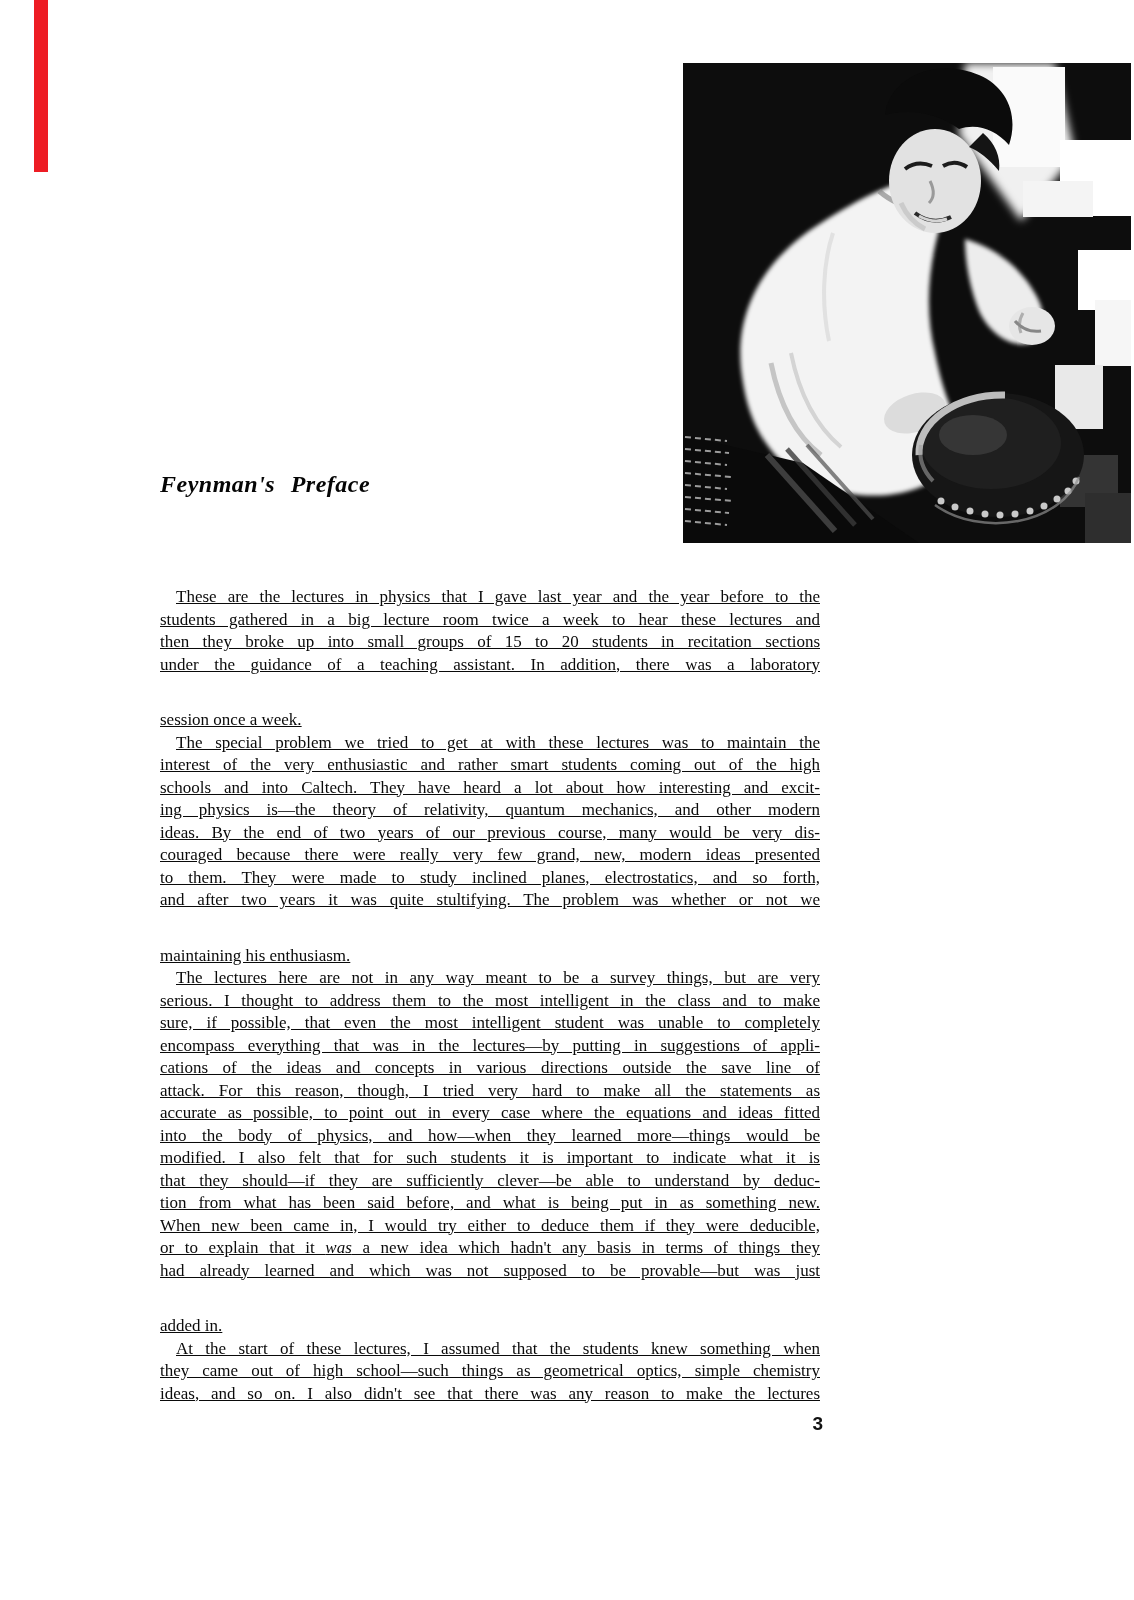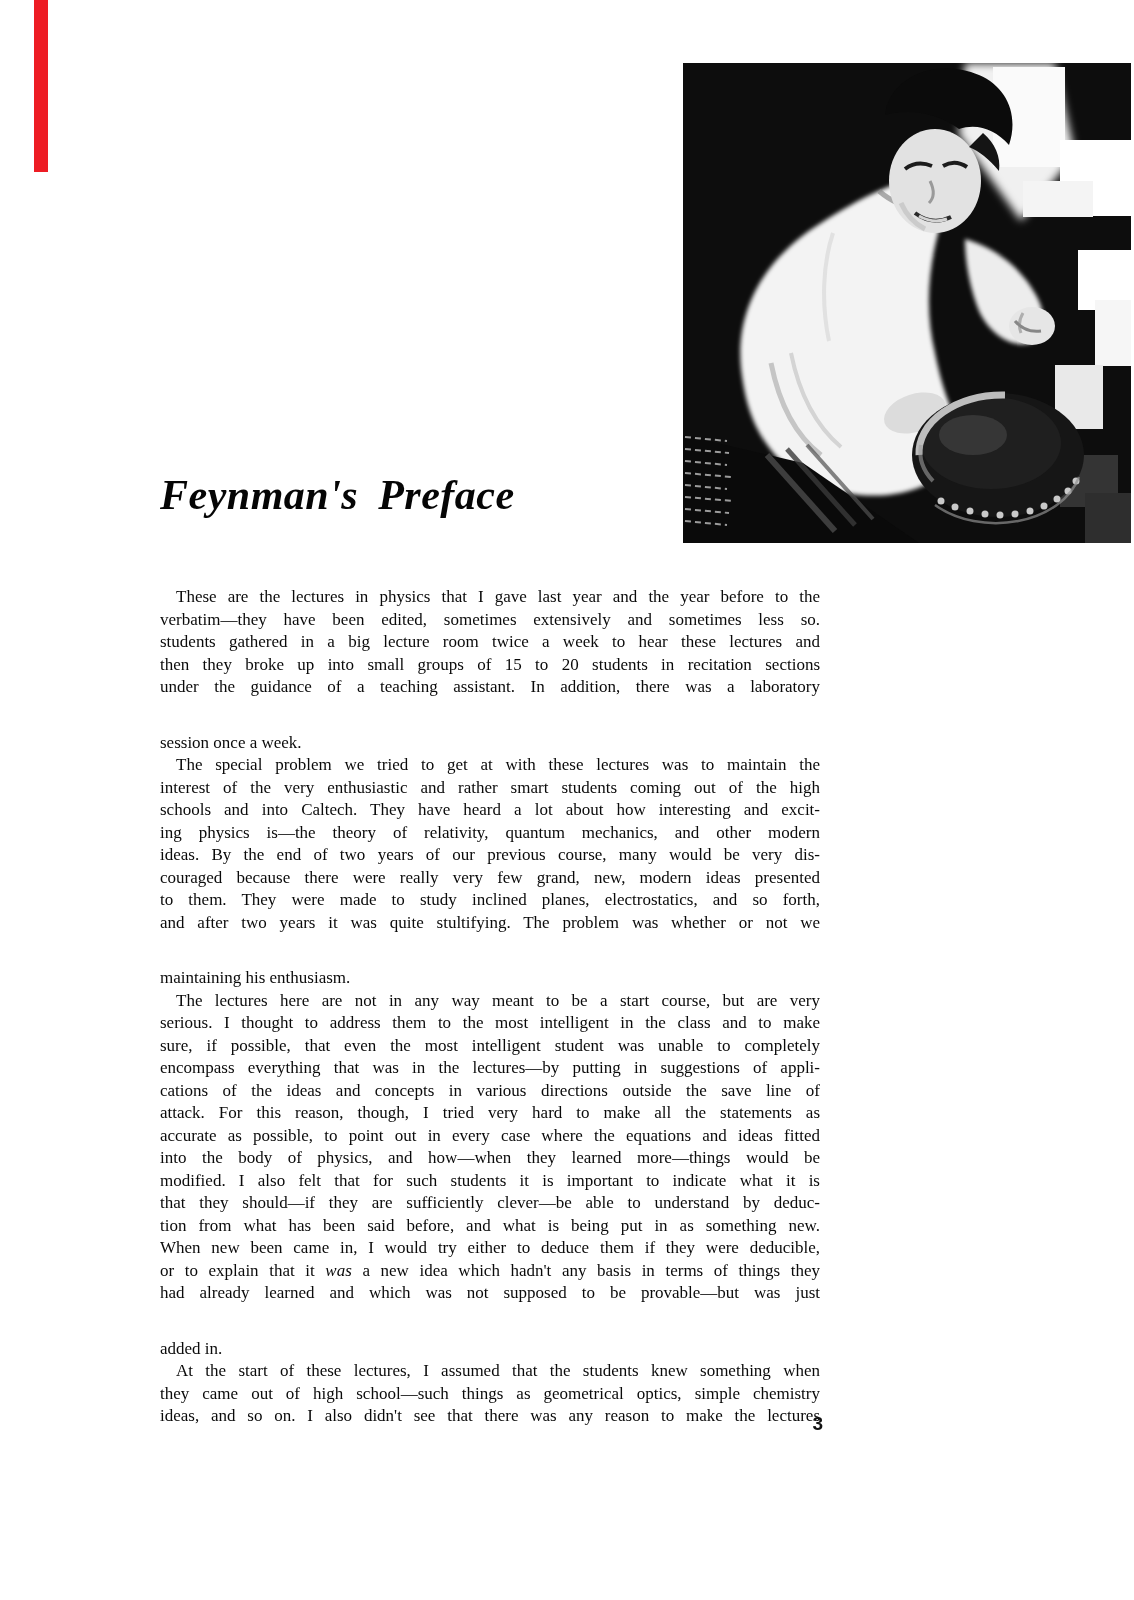--- a/index.html
+++ b/index.html
@@ -16,27 +16,27 @@
     position:absolute;left:34px;top:0;width:14px;height:172px;
     background:#ed1c24;
   }
   .photo{
     position:absolute;left:683px;top:63px;width:448px;height:480px;
   }
   .photo svg{display:block;}
   .title{
     position:absolute;left:160px;top:471px;margin:0;
     font-family:"Liberation Serif", serif;
-    font-size:42px;font-weight:bold;font-style:italic;
+    font-size:24px;font-weight:bold;font-style:italic;
     letter-spacing:0.5px;word-spacing:9px;color:#050505;
     white-space:nowrap;
   }
   .body-text{
     position:absolute;left:160px;top:586px;width:660px;
-    font-size:17px;line-height:22.5px;color:#0a0a0a;
+    font-size:17px;line-height:22.5px;color:#0a0a0a;text-decoration:underline;
   }
   .tl{
     text-align:justify;
     text-align-last:justify;
     height:22.5px;overflow:hidden;
   }
   .tl.first{text-indent:16px;}
   .tl.endpara{text-align-last:left;margin-top:33px;}
   .page-number{
     position:absolute;left:160px;top:1413px;width:663px;
@@ -170,35 +170,34 @@
         <line x1="2" y1="446" x2="46" y2="450"></line>
         <line x1="2" y1="458" x2="44" y2="462"></line>
       </g>
     </svg>
   </div>
 
   <h1 class="title">Feynman's Preface</h1>
 
   <div class="body-text">
       <div class="tl first">These are the lectures in physics that I gave last year and the year before to the</div>
-      <div class="tl">verbatim—they have been edited, sometimes extensively and sometimes less so.</div>
       <div class="tl">students gathered in a big lecture room twice a week to hear these lectures and</div>
       <div class="tl">then they broke up into small groups of 15 to 20 students in recitation sections</div>
       <div class="tl">under the guidance of a teaching assistant.  In addition, there was a laboratory</div>
       <div class="tl endpara">session once a week.</div>
       <div class="tl first">The special problem we tried to get at with these lectures was to maintain the</div>
       <div class="tl">interest of the very enthusiastic and rather smart students coming out of the high</div>
       <div class="tl">schools and into Caltech.  They have heard a lot about how interesting and excit-</div>
       <div class="tl">ing physics is—the theory of relativity, quantum mechanics, and other modern</div>
       <div class="tl">ideas.  By the end of two years of our previous course, many would be very dis-</div>
       <div class="tl">couraged because there were really very few grand, new, modern ideas presented</div>
       <div class="tl">to them.  They were made to study inclined planes, electrostatics, and so forth,</div>
       <div class="tl">and after two years it was quite stultifying.  The problem was whether or not we</div>
       <div class="tl endpara">maintaining his enthusiasm.</div>
-      <div class="tl first">The lectures here are not in any way meant to be a start course, but are very</div>
+      <div class="tl first">The lectures here are not in any way meant to be a survey things, but are very</div>
       <div class="tl">serious.  I thought to address them to the most intelligent in the class and to make</div>
       <div class="tl">sure, if possible, that even the most intelligent student was unable to completely</div>
       <div class="tl">encompass everything that was in the lectures—by putting in suggestions of appli-</div>
       <div class="tl">cations of the ideas and concepts in various directions outside the save line of</div>
       <div class="tl">attack.  For this reason, though, I tried very hard to make all the statements as</div>
       <div class="tl">accurate as possible, to point out in every case where the equations and ideas fitted</div>
       <div class="tl">into the body of physics, and how—when they learned more—things would be</div>
       <div class="tl">modified.  I also felt that for such students it is important to indicate what it is</div>
       <div class="tl">that they should—if they are sufficiently clever—be able to understand by deduc-</div>
       <div class="tl">tion from what has been said before, and what is being put in as something new.</div>

